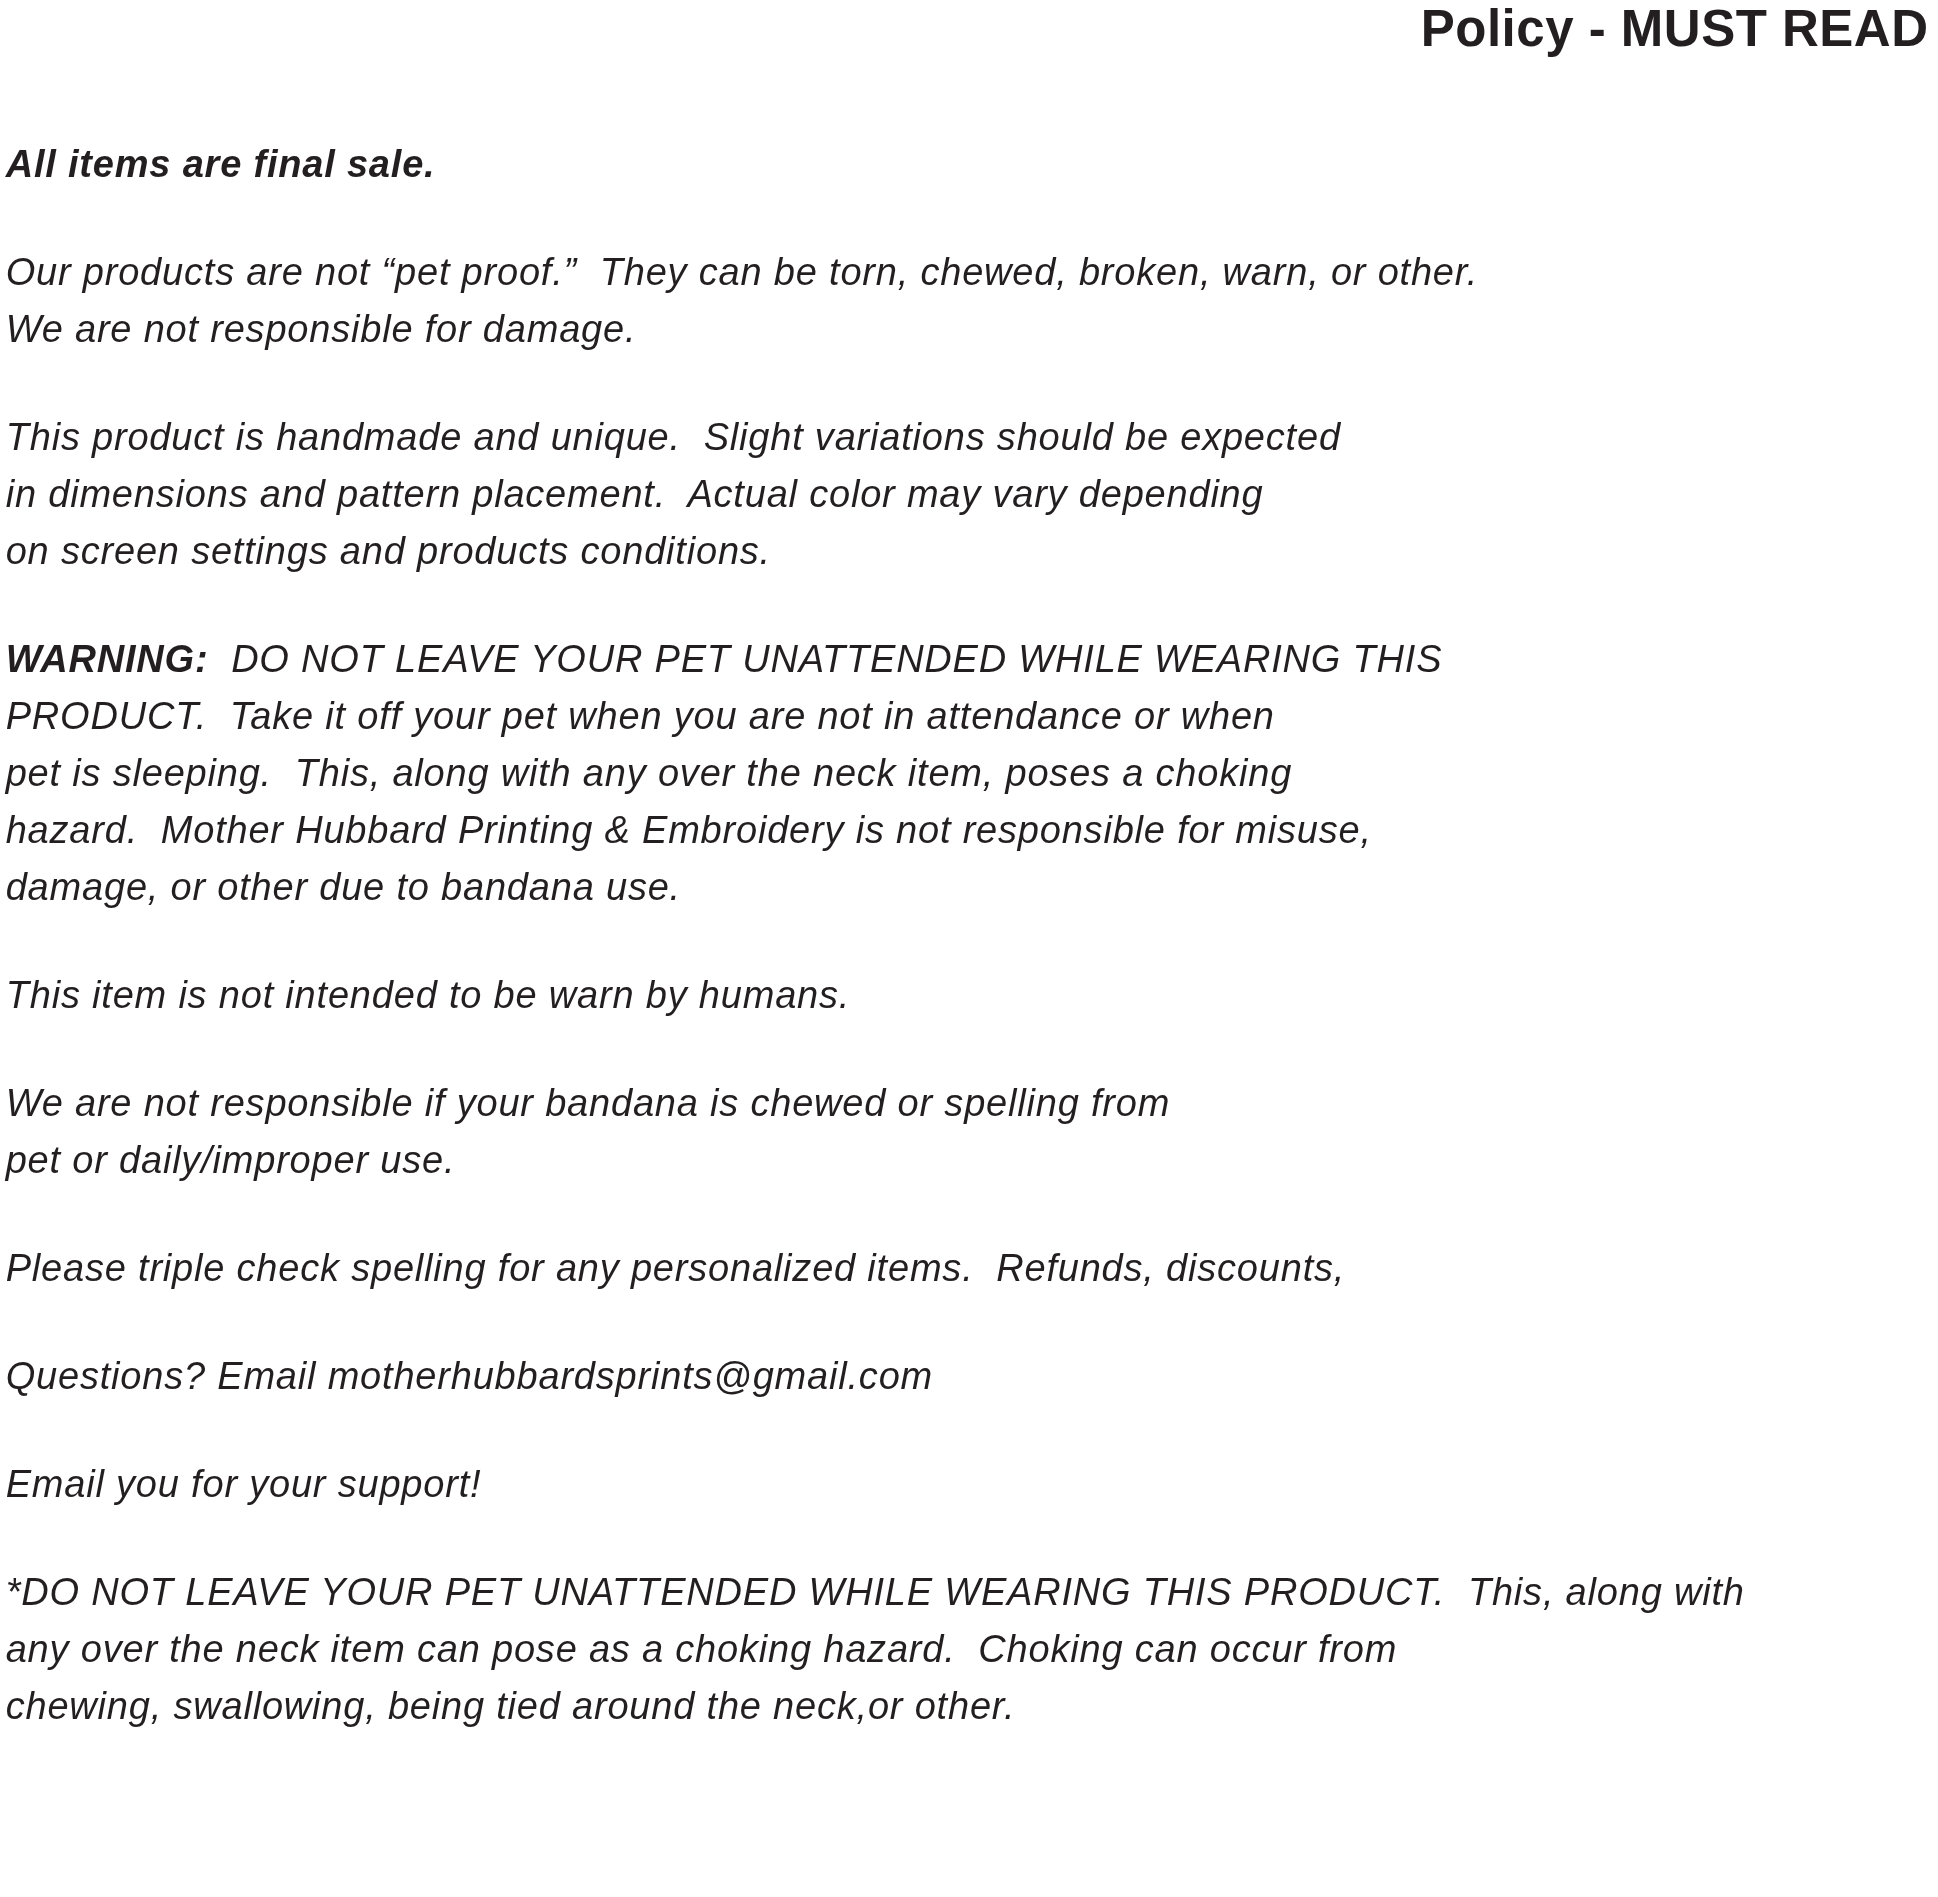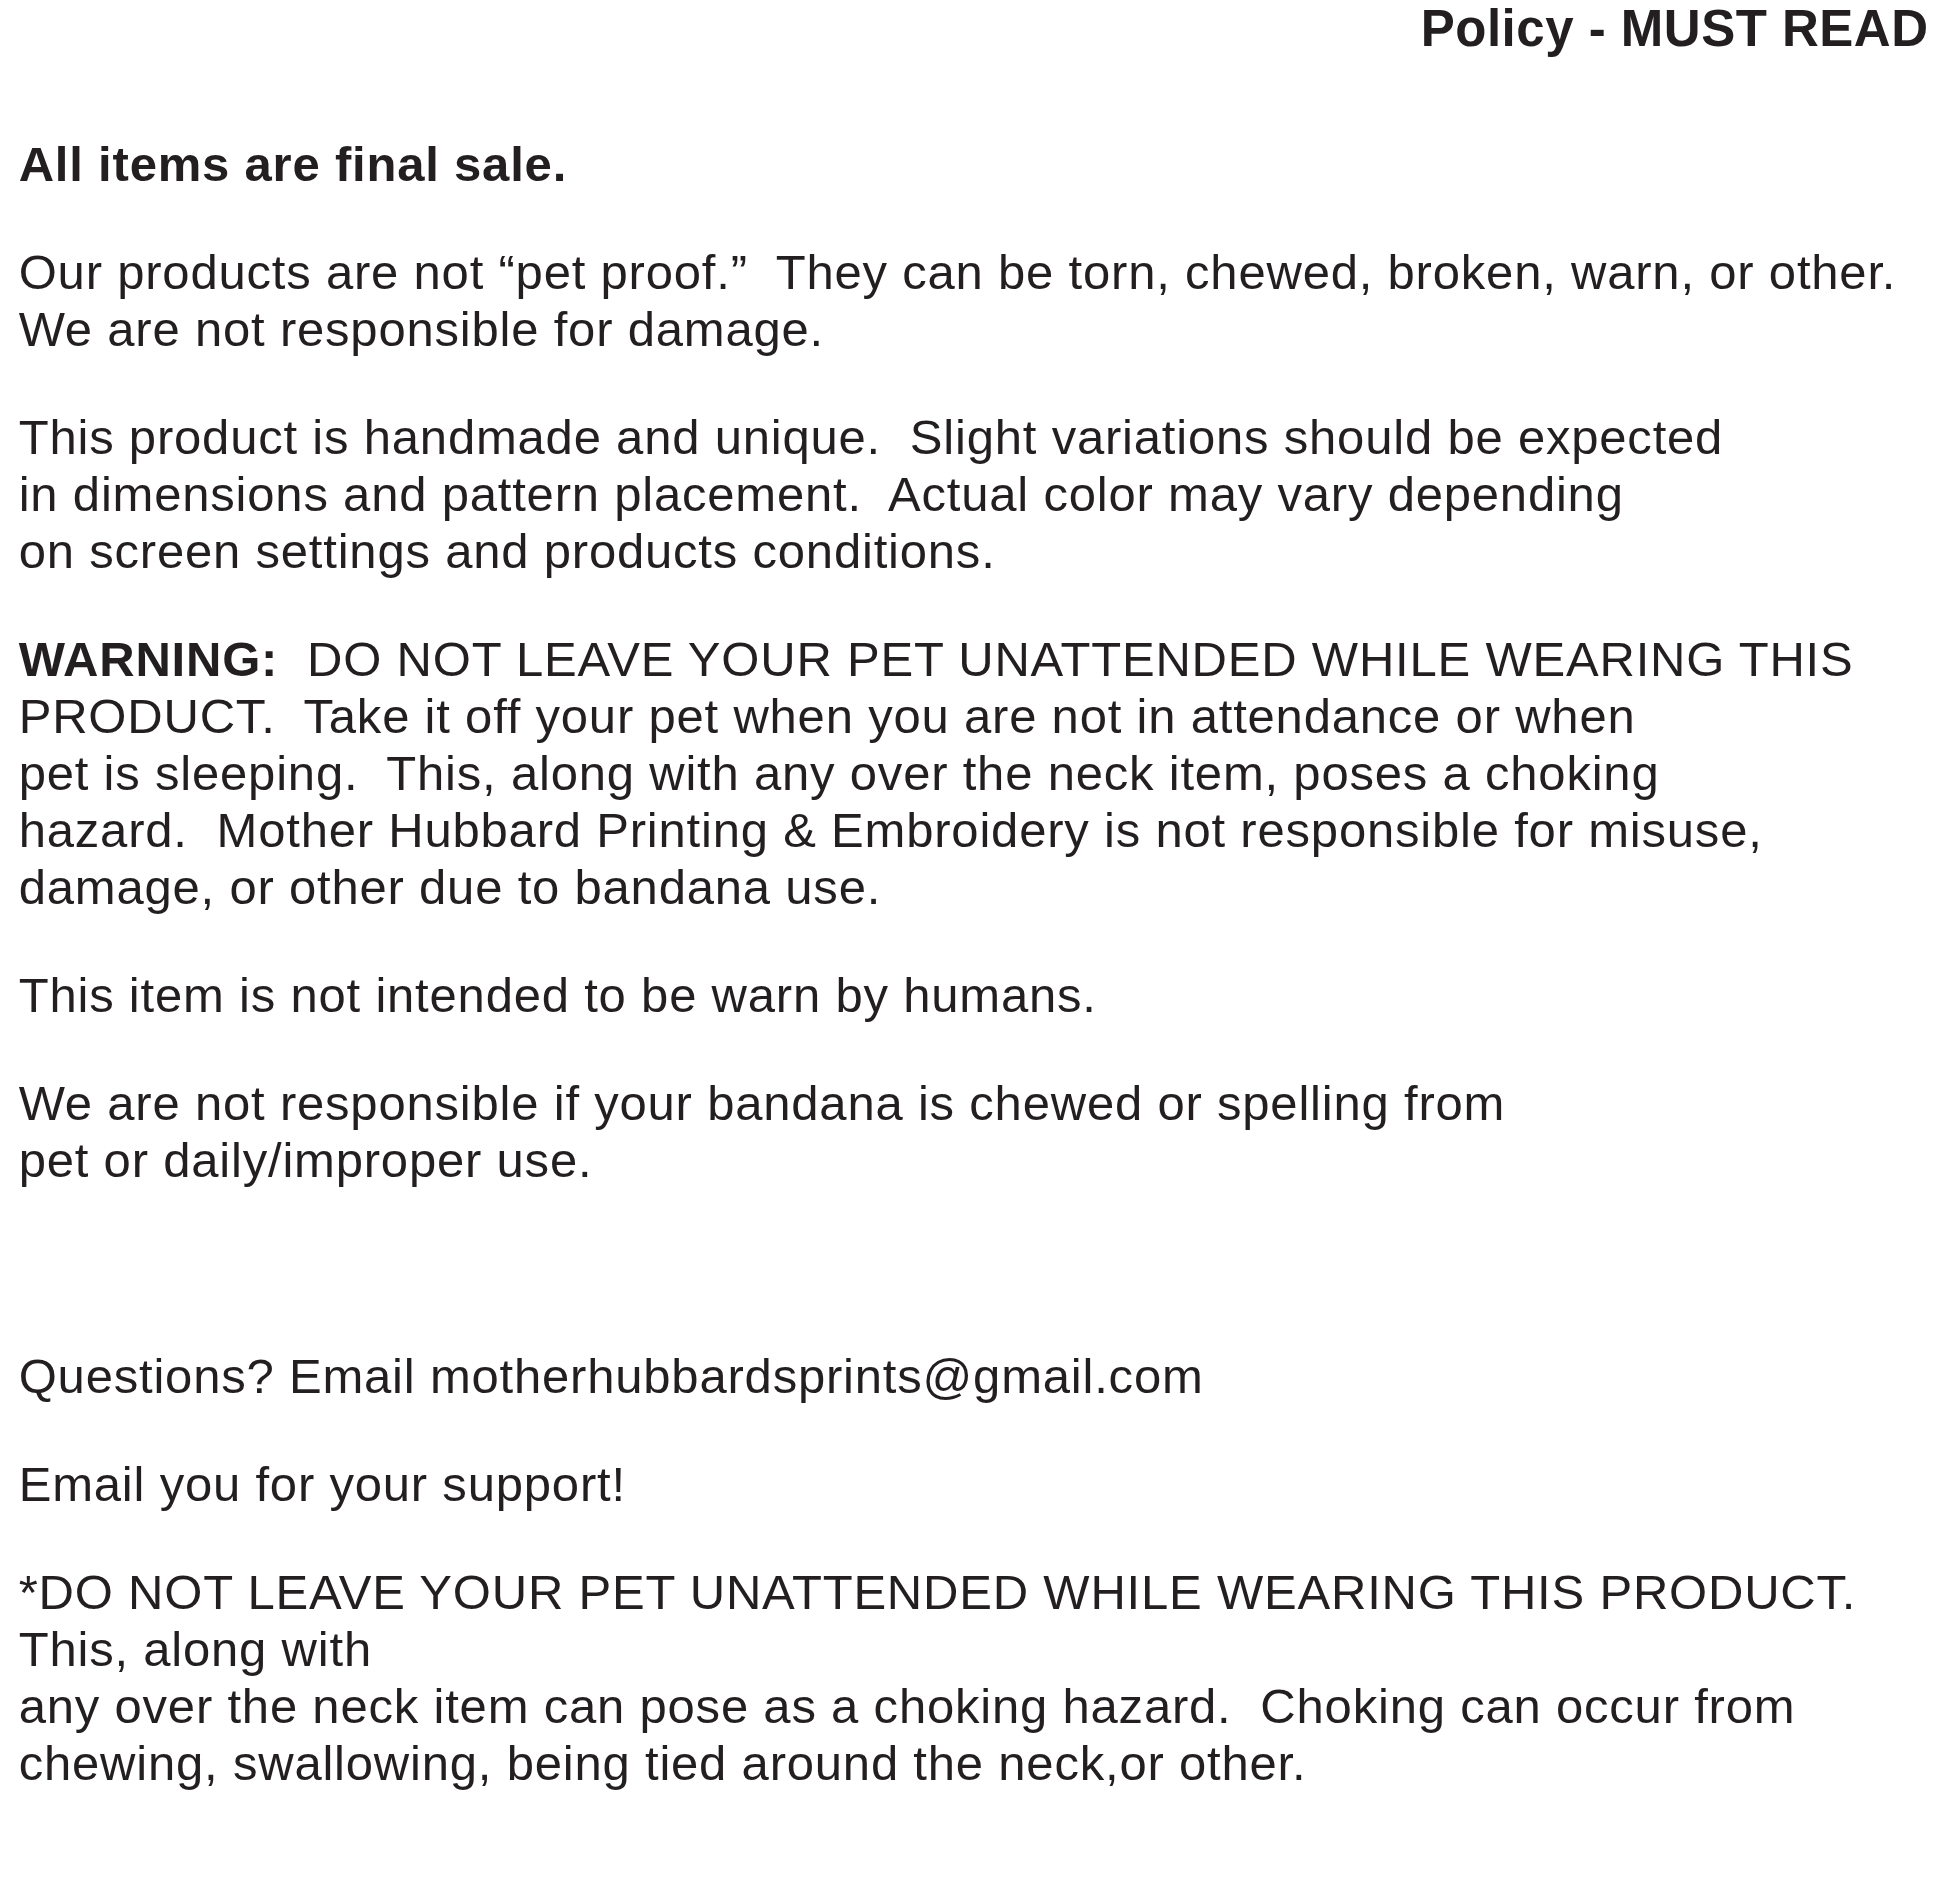--- a/index.html
+++ b/index.html
@@ -22,26 +22,27 @@
   }
   .doc-title {
     margin: 0 0 79px 0;
     font-size: 51px;
     line-height: 57px;
     font-weight: 700;
     text-align: right;
     letter-spacing: 0.5px;
   }
   .para {
-    margin: 0 0 51px 13px;
-    font-size: 49px;
+    margin: 0 0 51px 0;
+    font-size: 38px;
     line-height: 57px;
     font-weight: 400;
     letter-spacing: 0.8px;
     white-space: pre-wrap;
+    font-style: italic;
   }
   .para.bold {
     font-weight: 700;
   }
   .para strong {
     font-weight: 700;
   }
   .para:last-child {
     margin-bottom: 0;
   }
@@ -51,20 +52,20 @@
 
 <div class="page">
   <h1 class="doc-title">Policy - MUST READ</h1>
   <div id="paragraphs">
       <p class="para bold"><span>All items are final sale.</span></p>
       <p class="para"><span>Our products are not “pet proof.”  They can be torn, chewed, broken, warn, or other.</span><br><span>We are not responsible for damage.</span></p>
       <p class="para"><span>This product is handmade and unique.  Slight variations should be expected</span><br><span>in dimensions and pattern placement.  Actual color may vary depending</span><br><span>on screen settings and products conditions.</span></p>
       <p class="para"><strong>WARNING:</strong>  <span>DO NOT LEAVE YOUR PET UNATTENDED WHILE WEARING THIS</span><br><span>PRODUCT.  Take it off your pet when you are not in attendance or when</span><br><span>pet is sleeping.  This, along with any over the neck item, poses a choking</span><br><span>hazard.  Mother Hubbard Printing &amp; Embroidery is not responsible for misuse,</span><br><span>damage, or other due to bandana use.</span></p>
       <p class="para"><span>This item is not intended to be warn by humans.</span></p>
       <p class="para"><span>We are not responsible if your bandana is chewed or spelling from</span><br><span>pet or daily/improper use.</span></p>
-      <p class="para"><br></p>
+      <p class="para"><span>Please triple check spelling for any personalized items.  Refunds, discounts,</span><br></p>
       <p class="para"><span>Questions? Email motherhubbardsprints@gmail.com</span></p>
       <p class="para"><span>Email you for your support!</span></p>
       <p class="para"><span>*DO NOT LEAVE YOUR PET UNATTENDED WHILE WEARING THIS PRODUCT.  This, along with</span><br><span>any over the neck item can pose as a choking hazard.  Choking can occur from</span><br><span>chewing, swallowing, being tied around the neck,or other.</span></p>
       <p class="para"></p>
     </div>
 </div>
 
 
 </body></html>

